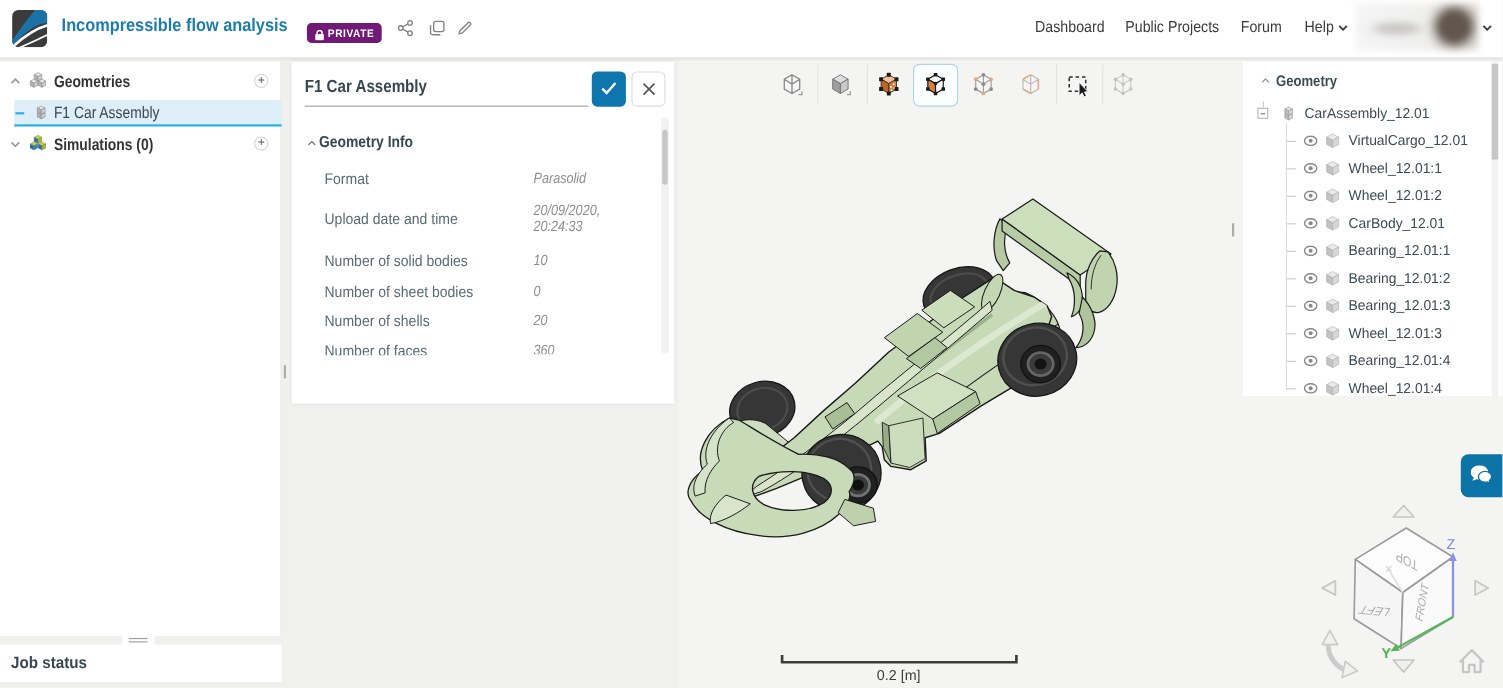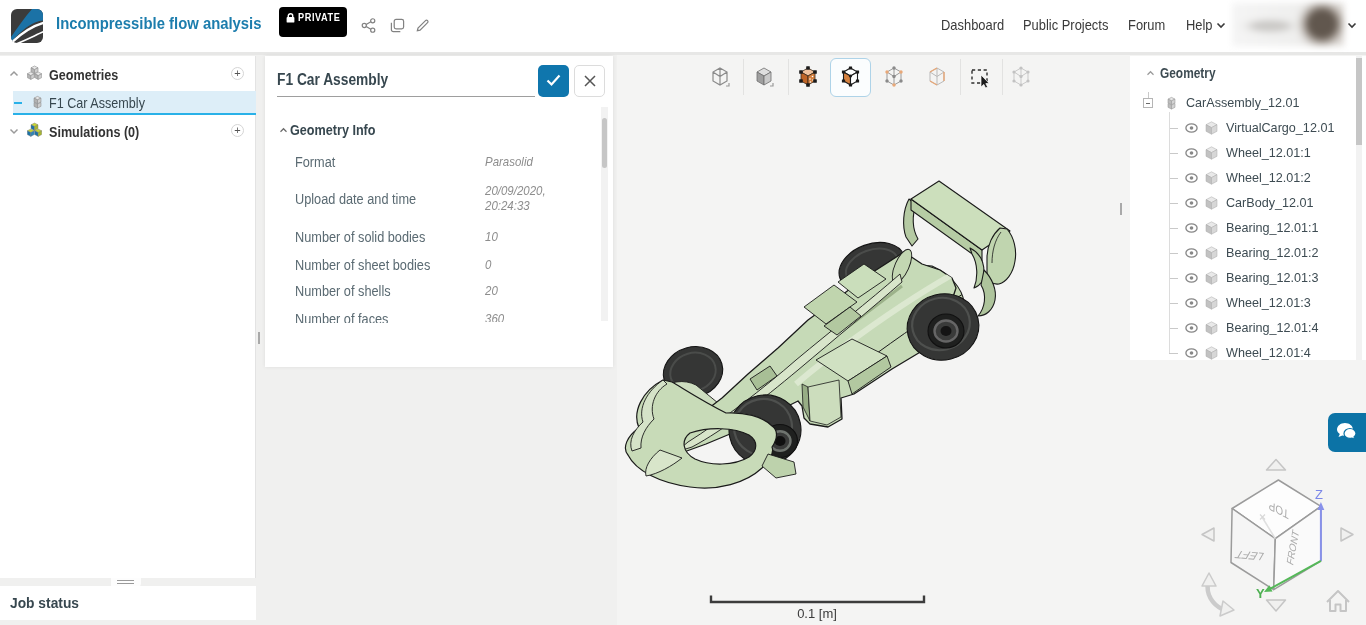--- a/index.html
+++ b/index.html
@@ -3,21 +3,21 @@
 <meta charset="utf-8">
 <style>
   * { margin:0; padding:0; box-sizing:border-box; }
   html,body { width:1366px; height:625px; overflow:hidden; }
   body { font-family:"Liberation Sans", sans-serif; background:#f0f0ef; position:relative; }
   .abs { position:absolute; }
   
   #topbar { left:0; top:0; width:1366px; height:52px; background:#ffffff; }
   #topstrip { left:0; top:52px; width:1366px; height:3px; background:#e7e7e6; }
   #title { left:56px; top:14px; font-size:16.5px; font-weight:bold; color:#1c7dad; transform:scaleX(0.9); transform-origin:0 0; white-space:nowrap; }
-  #badge { left:279px; top:7px; width:68px; height:30px; background:#000000; border-radius:4px; color:#fff; font-size:10px; font-weight:bold; line-height:22px; letter-spacing:0.6px; }
+  #badge { left:279px; top:21px; width:68px; height:18px; background:#701a75; border-radius:4px; color:#fff; font-size:10px; font-weight:bold; line-height:22px; letter-spacing:0.6px; }
   .navitem { top:17px; font-size:14.5px; color:#3a3a3a; transform:scaleX(0.89); transform-origin:0 0; white-space:nowrap; }
   #userblur { left:1232px; top:3px; width:112px; height:43px;
     background:
       radial-gradient(circle at 90px 21px, #61574e 0 13px, rgba(125,113,102,0.65) 17px, rgba(200,195,190,0.3) 23px, rgba(242,242,242,0.05) 27px),
       radial-gradient(ellipse 38px 10px at 38px 23px, rgba(190,188,185,0.8) 0 40%, rgba(230,229,227,0.3) 70%, transparent 100%),
       linear-gradient(90deg,#f5f5f5 0%, #efefee 55%, #e9e7e5 78%, #e0dcd8 100%);
     filter: blur(3px);
   }
   
   #sidebar { left:0; top:56px; width:256px; height:522px; background:#ffffff; border-right:1px solid #e3e3e3; }
@@ -578,13 +578,13 @@
   <div id="chat" class="abs">
     <svg style="position:absolute; left:9px; top:10px;" width="21" height="18" viewBox="0 0 21 18">
       <path d="M8,0 C12.4,0 16,2.9 16,6.5 C16,10.1 12.4,13 8,13 C7.1,13 6.2,12.9 5.4,12.6 L1.5,14 L2.8,11 C1.1,9.8 0,8.3 0,6.5 C0,2.9 3.6,0 8,0 Z" fill="#fff"></path>
       <path d="M13,5.5 C16.3,5.5 19,7.7 19,10.4 C19,11.8 18.2,13 17,13.9 L18,16.2 L15,15.1 C14.4,15.3 13.7,15.4 13,15.4 C9.7,15.4 7,13.2 7,10.4 C7,7.7 9.7,5.5 13,5.5 Z" fill="#fff" stroke="#0c73a6" stroke-width="1.2"></path>
     </svg>
   </div>
 
   <svg class="abs" style="left:705px; top:592px;" width="230" height="14" viewBox="0 0 230 14">
     <path d="M6,3.5 L6,10 L219,10 L219,3.5" fill="none" stroke="#3c3c3c" stroke-width="2.4"></path>
   </svg>
-  <div id="scalelabel" class="abs">0.1 [m]</div>
+  <div id="scalelabel" class="abs">0.2 [m]</div>
 
 </body></html>

